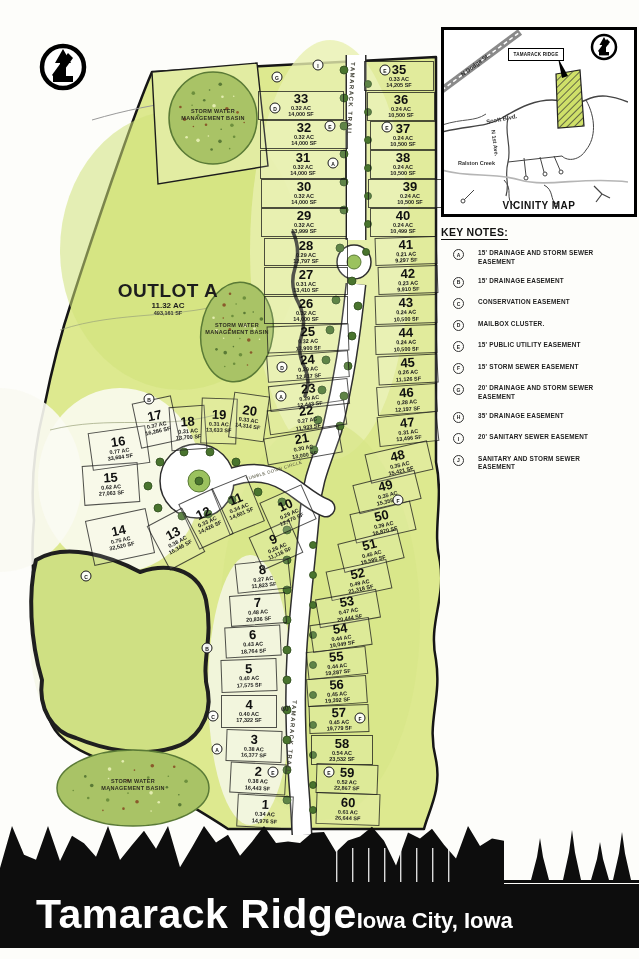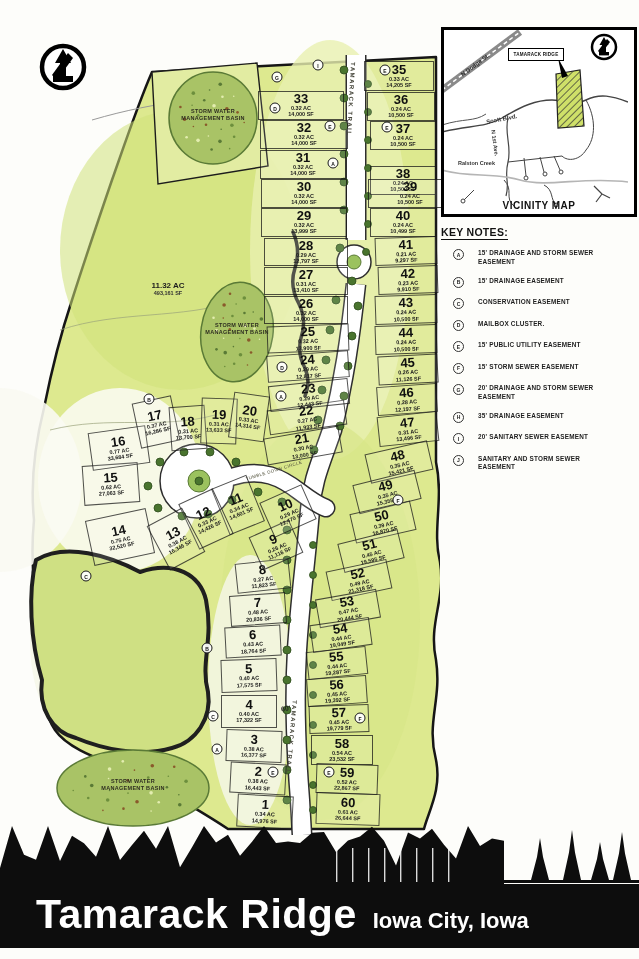--- a/index.html
+++ b/index.html
@@ -53,21 +53,21 @@
       display:flex;align-items:center;justify-content:center;color:#222;font-weight:bold;
       margin:0 14px 0 12px;}
   .kn-text{font-size:6.4px;line-height:8.5px;color:#1d1d1d;font-weight:bold;width:135px;letter-spacing:.2px;}
 
   
   .banner-art{position:absolute;left:0;top:818px;width:639px;height:130px;}
   .banner-bar-text{position:absolute;left:0;top:884px;width:639px;height:60px;display:flex;
       align-items:center;padding-left:36px;box-sizing:border-box;z-index:9;}
   .banner-inner{display:flex;align-items:baseline;}
   .banner-title{color:#fff;font-size:41px;font-weight:bold;letter-spacing:.5px;}
-  .banner-sub{color:#fff;font-size:22px;font-weight:600;margin-left:16px;}
+  .banner-sub{color:#fff;font-size:22px;font-weight:600;}
 </style>
 </head>
 <body>
 
 <div class="page">
 
   <svg id="plat-art" viewBox="0 0 440 835">
 
     <path d="M152,72 L436,57 L436,462
          C444,500 432,530 440,562 C446,600 428,622 436,660
@@ -251,20 +251,21 @@
         <circle cx="313" cy="665" r="3.5" fill="#49742e" stroke="#2e4d1d" stroke-width="0.8"></circle>
         <circle cx="313" cy="695" r="3.5" fill="#49742e" stroke="#2e4d1d" stroke-width="0.8"></circle>
         <circle cx="313" cy="725" r="3.5" fill="#49742e" stroke="#2e4d1d" stroke-width="0.8"></circle>
         <circle cx="313" cy="755" r="3.5" fill="#49742e" stroke="#2e4d1d" stroke-width="0.8"></circle>
         <circle cx="313" cy="785" r="3.5" fill="#49742e" stroke="#2e4d1d" stroke-width="0.8"></circle>
         <circle cx="313" cy="810" r="3.5" fill="#49742e" stroke="#2e4d1d" stroke-width="0.8"></circle>
       </g>
   </svg>
 
   <div class="abs outlot">
+    <div class="l1">OUTLOT A</div>
     <div class="l2">11.32 AC</div>
     <div class="l3">493,161 SF</div>
   </div>
   <div class="basin-label" style="left:173px;top:108px;">STORM WATER MANAGEMENT BASIN</div>
   <div class="basin-label" style="left:197px;top:322px;">STORM WATER MANAGEMENT BASIN</div>
   <div class="basin-label" style="left:93px;top:778px;">STORM WATER MANAGEMENT BASIN</div>
   <div class="road-label vert" style="left:347px;top:62px;height:112px;transform:rotate(3deg);">TAMARACK TRAIL</div>
   <div class="road-label vert" style="left:287px;top:700px;height:108px;transform:rotate(5deg);">TAMARACK TRAIL</div>
   <div class="circle-road abs">TUMBLE DOWN CIRCLE</div>
   <div class="width-label">60'</div>
@@ -443,21 +444,21 @@
       <div class="lot" style="left: 367px; top: 91.5px; width: 68px; height: 29px; transform: rotate(0deg);">
         <div class="lot-n">36</div>
         <div class="lot-i">0.24 AC</div>
         <div class="lot-i">10,500 SF</div>
       </div>
       <div class="lot" style="left: 370px; top: 120.5px; width: 66px; height: 29px; transform: rotate(0deg);">
         <div class="lot-n">37</div>
         <div class="lot-i">0.24 AC</div>
         <div class="lot-i">10,500 SF</div>
       </div>
-      <div class="lot" style="left: 370px; top: 149.5px; width: 66px; height: 29px; transform: rotate(0deg); margin-top: 16px;">
+      <div class="lot" style="left: 370px; top: 149.5px; width: 66px; height: 29px; transform: rotate(0deg);">
         <div class="lot-n">38</div>
         <div class="lot-i">0.24 AC</div>
         <div class="lot-i">10,500 SF</div>
       </div>
       <div class="lot" style="left: 368px; top: 178.5px; width: 84px; height: 29px; transform: rotate(0deg);">
         <div class="lot-n">39</div>
         <div class="lot-i">0.24 AC</div>
         <div class="lot-i">10,500 SF</div>
       </div>
       <div class="lot" style="left: 370px; top: 207.5px; width: 66px; height: 29px; transform: rotate(0deg);">

